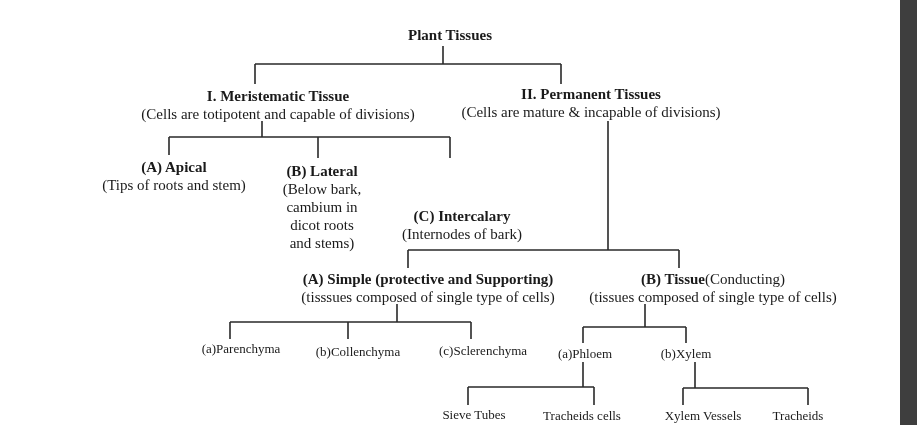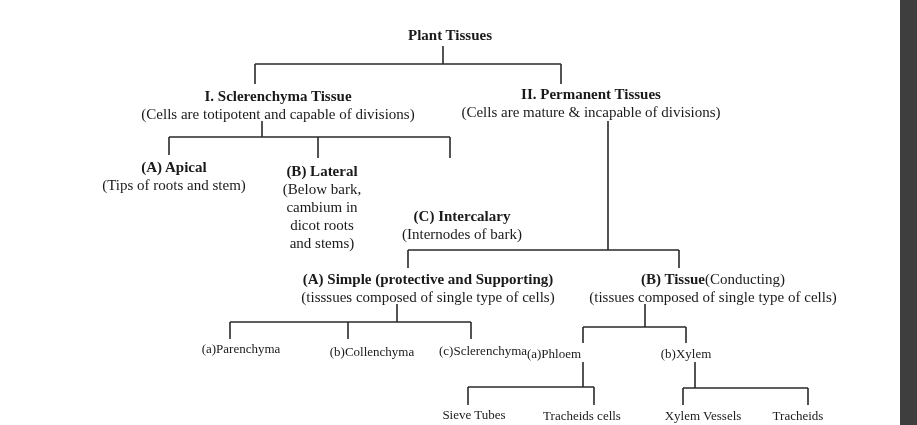--- a/index.html
+++ b/index.html
@@ -33,21 +33,21 @@
 
       <path d="M695 362 V388 M683 388 H808 M683 388 V405 M808 388 V405"></path>
     </g>
   </svg>
 
   <div class="node" style="left:450px; top:26px;">
     <div class="t">Plant Tissues</div>
   </div>
 
   <div class="node" style="left:278px; top:87px;">
-    <div class="t">I. Sclerenchyma Tissue</div>
+    <div class="t">I. Meristematic Tissue</div>
     <div>(Cells are totipotent and capable of divisions)</div>
   </div>
 
   <div class="node" style="left:591px; top:85px;">
     <div class="t">II. Permanent Tissues</div>
     <div>(Cells are mature &amp; incapable of divisions)</div>
   </div>
 
   <div class="node" style="left:174px; top:158px;">
     <div class="t">(A) Apical</div>
@@ -71,24 +71,24 @@
     <div class="t">(A) Simple (protective and Supporting)</div>
     <div>(tisssues composed of single type of cells)</div>
   </div>
 
   <div class="node" style="left:713px; top:270px;">
     <div><span class="t">(B) Tissue</span><span>(Conducting)</span></div>
     <div>(tissues composed of single type of cells)</div>
   </div>
 
   <div class="leaf" style="left:241px; top:340px;">(a)Parenchyma</div>
-  <div class="leaf" style="left:358px; top:343px;margin-left:14px;">(b)Collenchyma</div>
+  <div class="leaf" style="left:358px; top:343px;">(b)Collenchyma</div>
   <div class="leaf" style="left:483px; top:342px;">(c)Sclerenchyma</div>
 
-  <div class="leaf" style="left:554px; top:345px;">(a)Phloem</div>
+  <div class="leaf" style="left:585px; top:345px;">(a)Phloem</div>
   <div class="leaf" style="left:686px; top:345px;">(b)Xylem</div>
 
   <div class="leaf" style="left:474px; top:406px;">Sieve Tubes</div>
   <div class="leaf" style="left:582px; top:407px;">Tracheids cells</div>
   <div class="leaf" style="left:703px; top:407px;">Xylem Vessels</div>
   <div class="leaf" style="left:798px; top:407px;">Tracheids</div>
 </div>
 
 <div id="scrollbar"></div>
 

